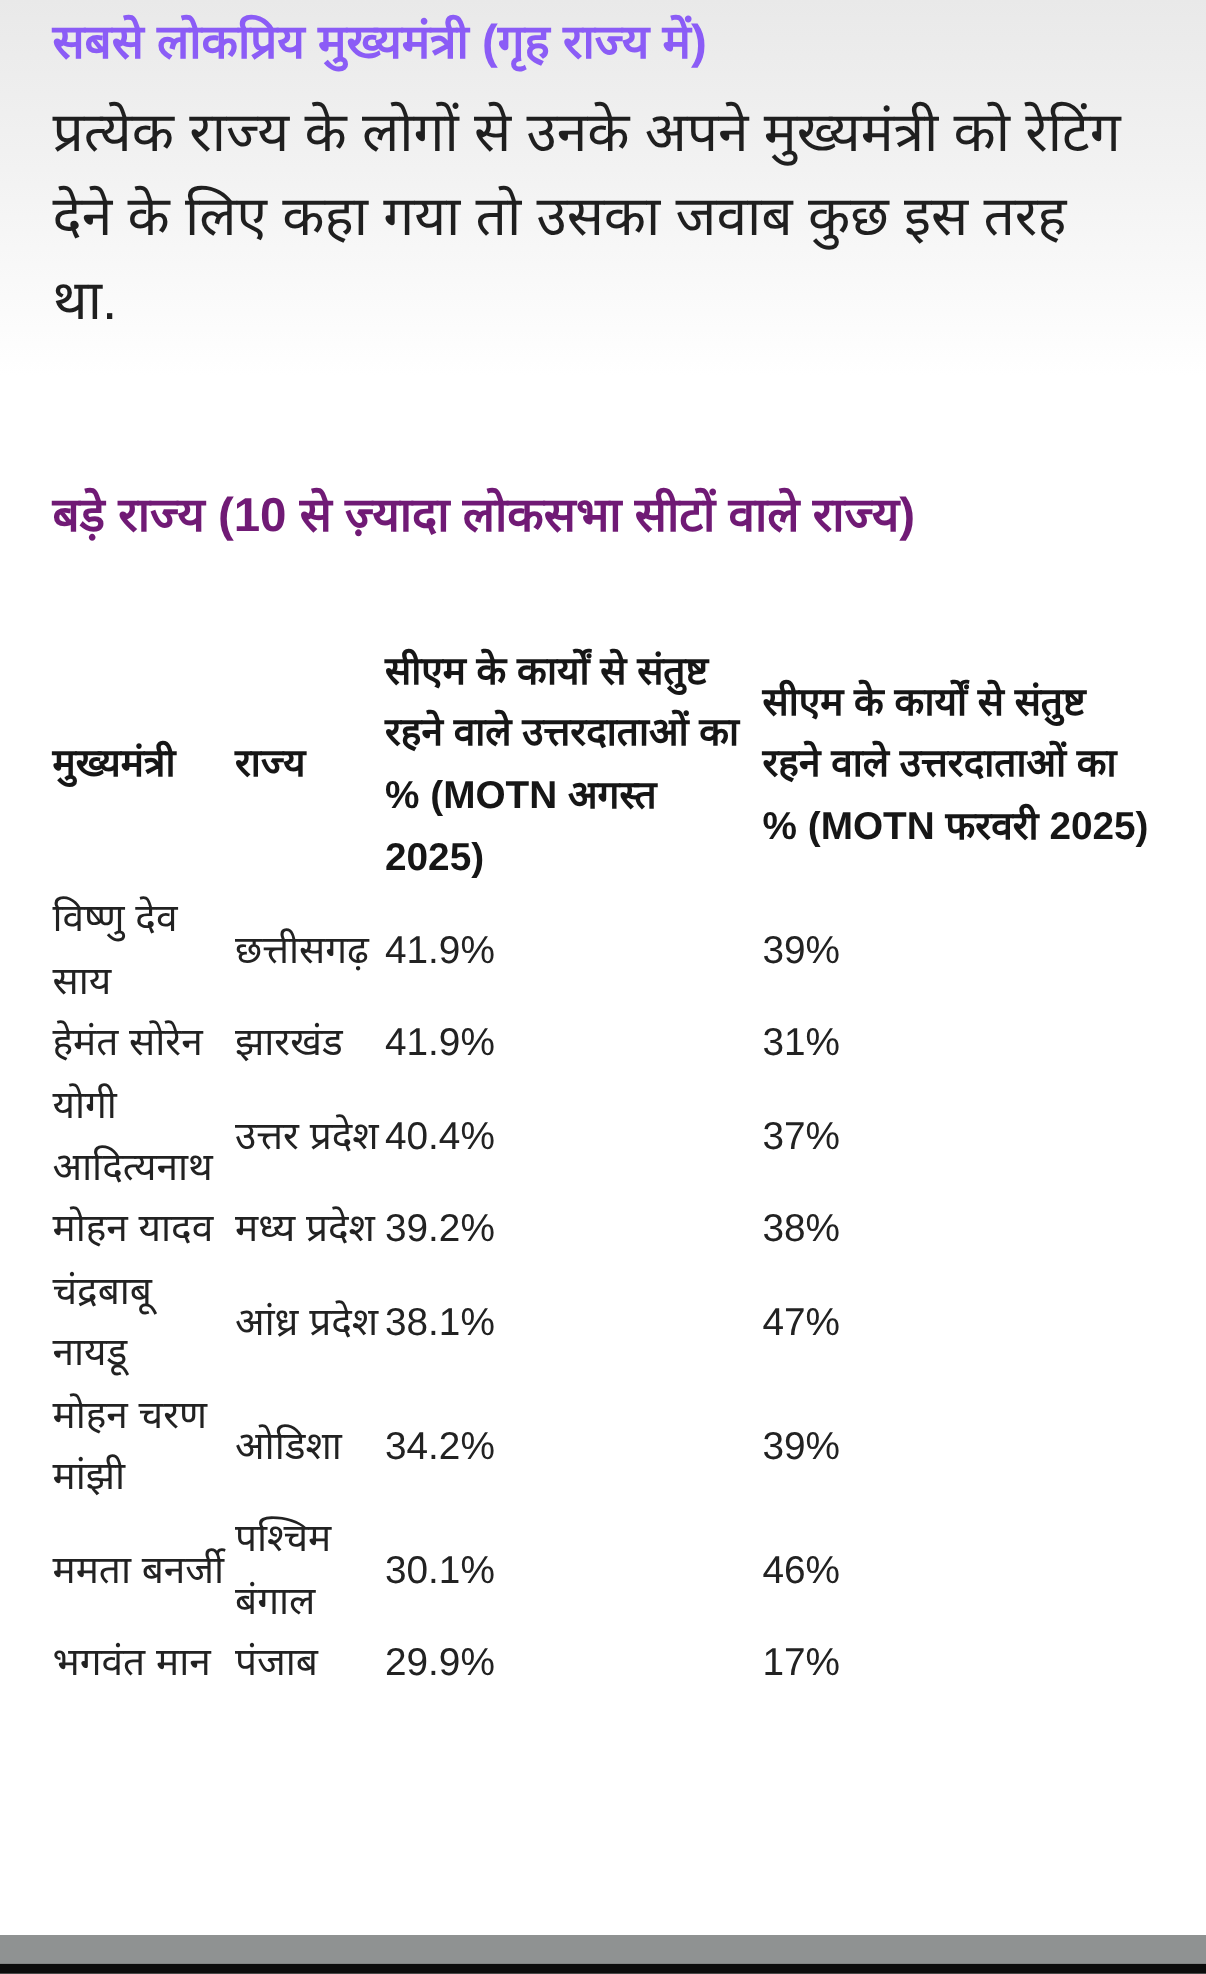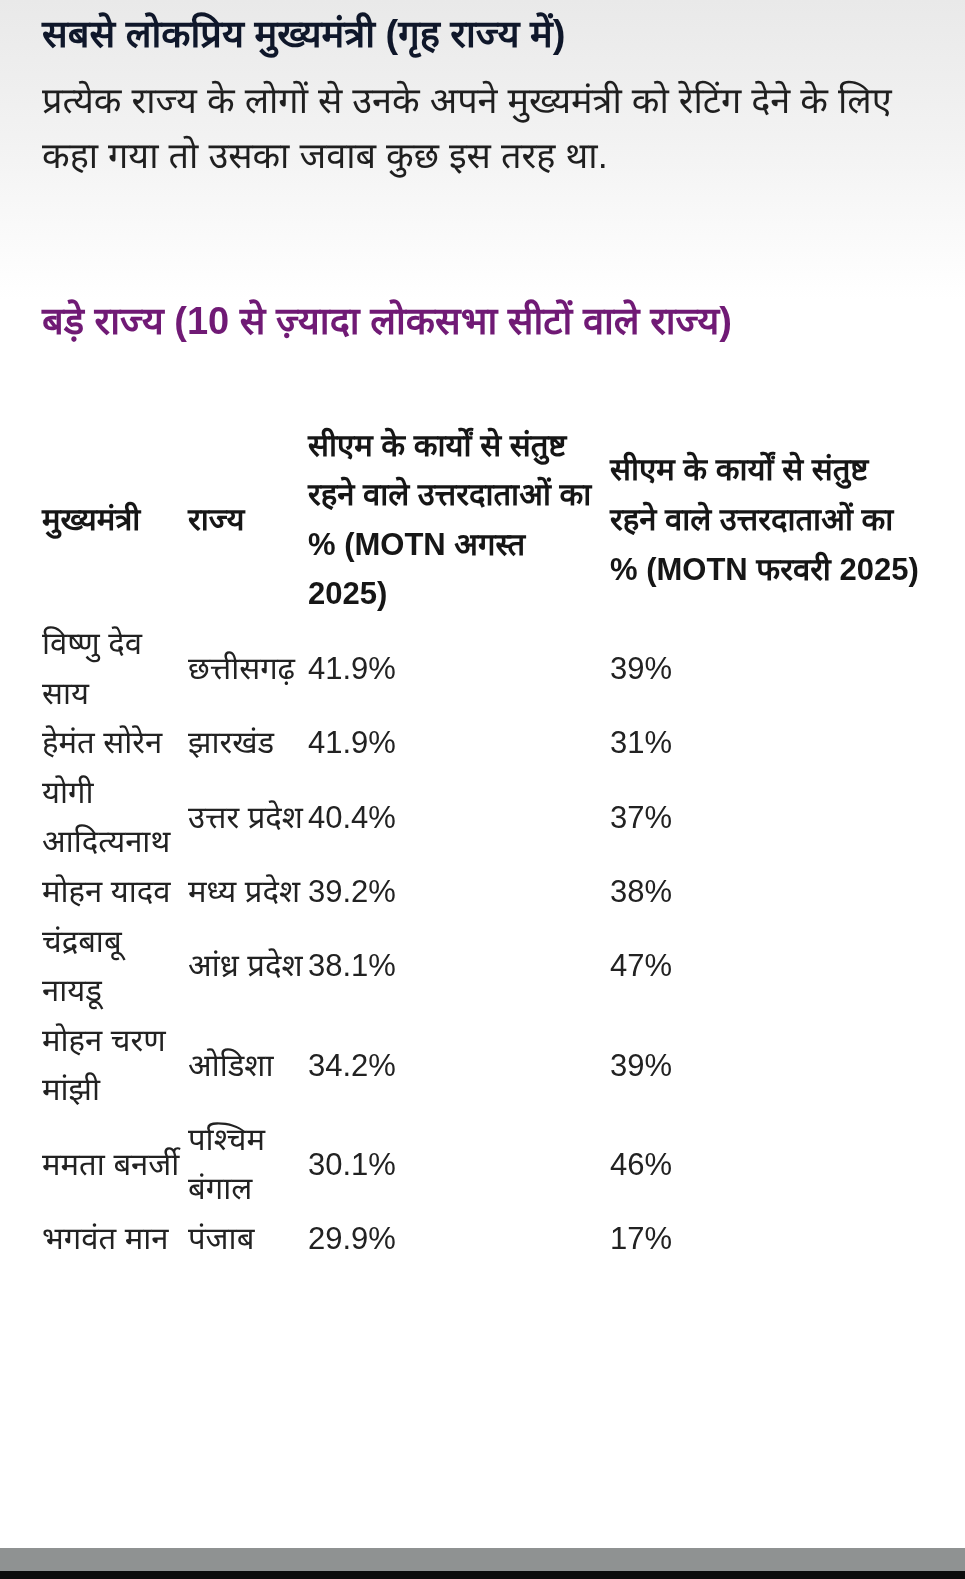--- a/index.html
+++ b/index.html
@@ -15,25 +15,25 @@
     background: linear-gradient(180deg, #e9e9e9 0%, #f2f2f2 45%, #ffffff 100%);
     z-index: 0;
   }
   .content {
     position: relative; z-index: 1;
     padding: 8px 42px 0 42px;
   }
   h1.page-title {
     margin: 0;
     font-size: 38px; font-weight: bold; line-height: 1.42;
-    color: #0f172a;
+    color: #8b5cf6;
   }
   p.intro {
     margin: 12px 0 0 0;
-    font-size: 36px; line-height: 1.52;
+    font-size: 44px; line-height: 1.52;
     max-width: 875px;
     color: #1f1f1f;
   }
   h2.section-heading {
     margin: 112px 0 0 0;
     font-size: 38px; font-weight: bold; line-height: 1.4;
     color: #701a75;
   }
   table.cm-table {
     margin-top: 72px;

